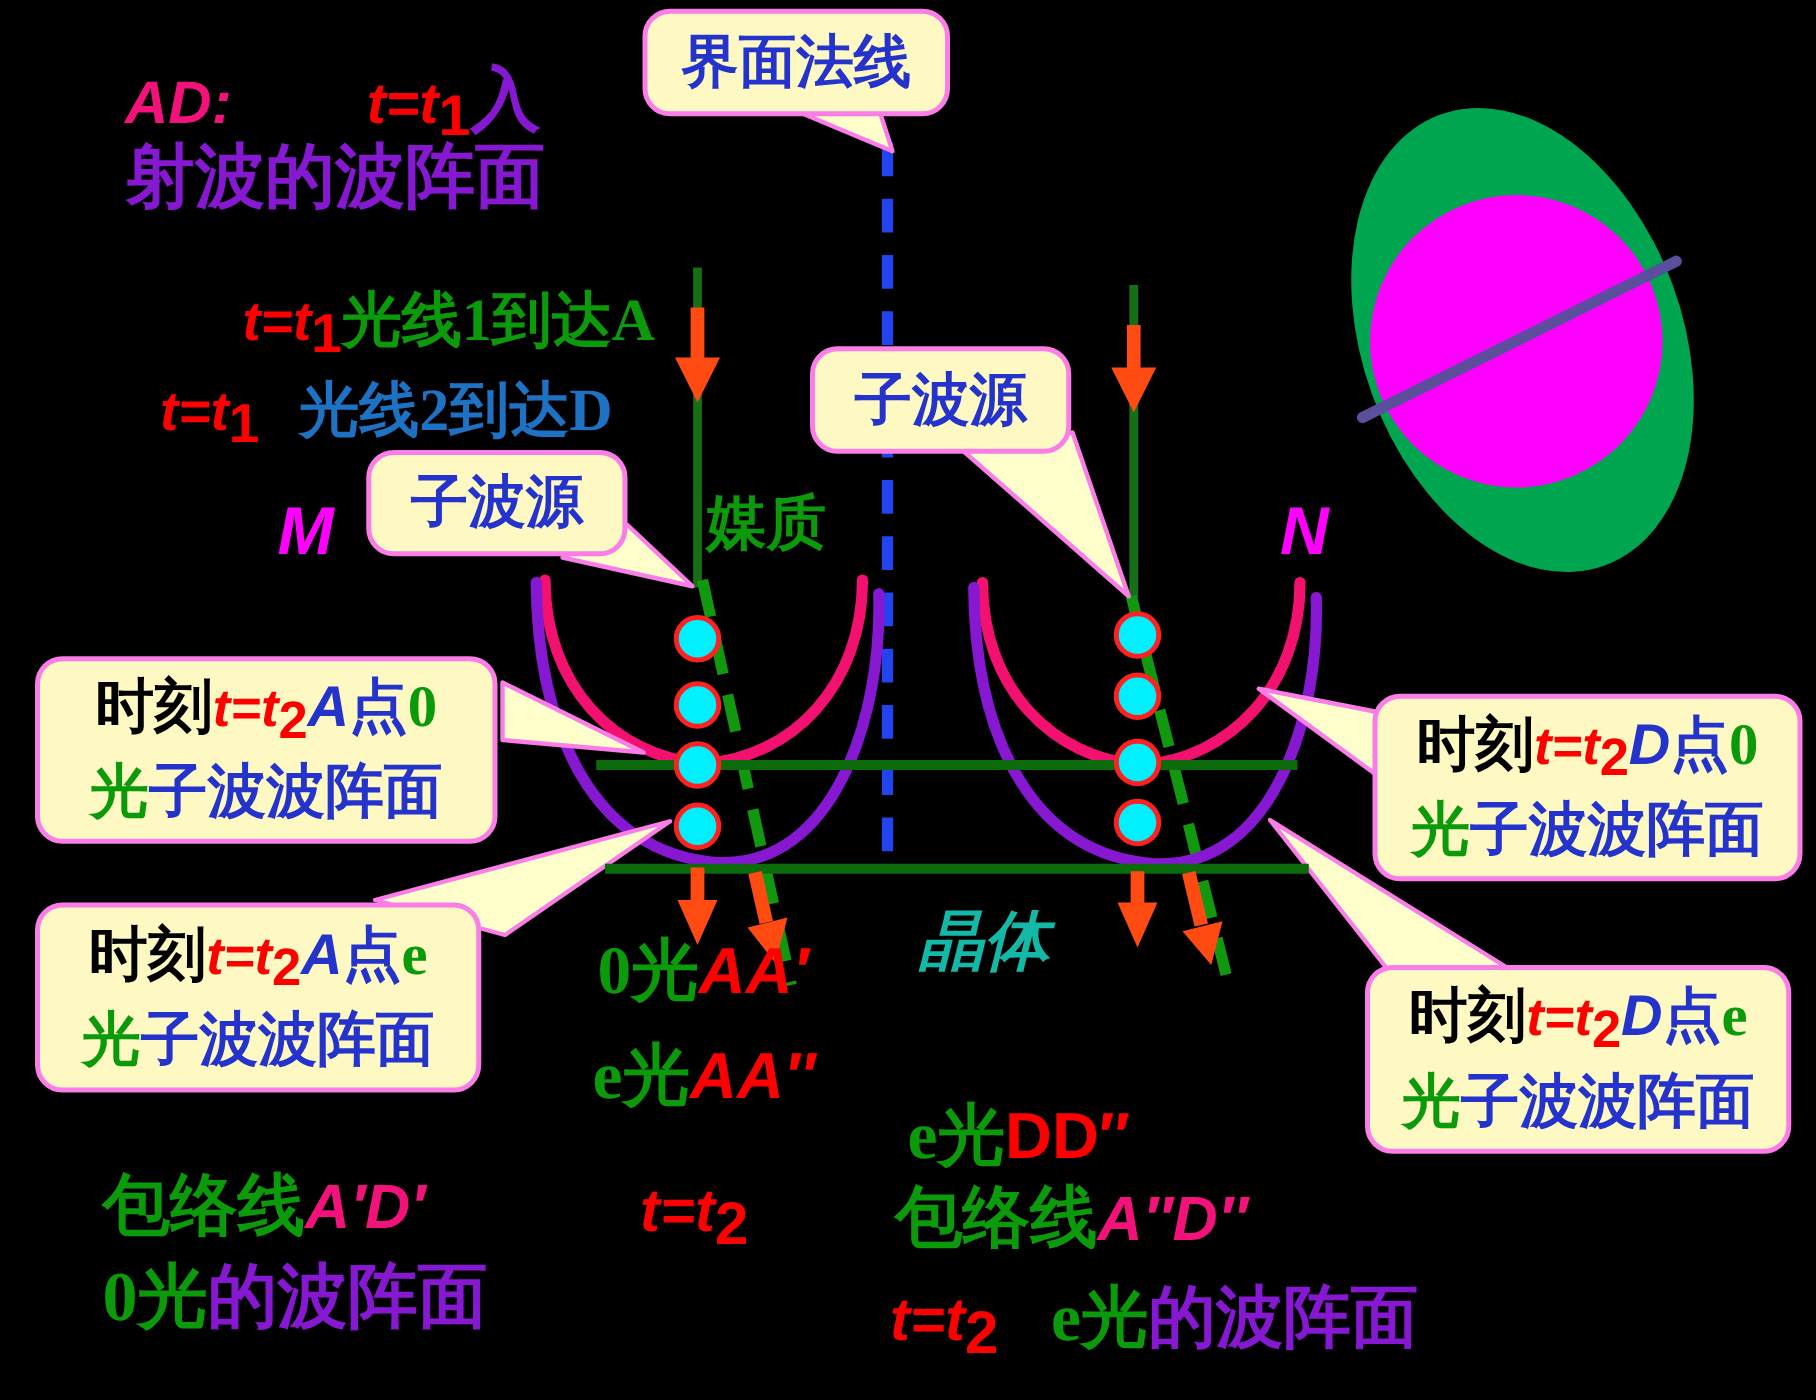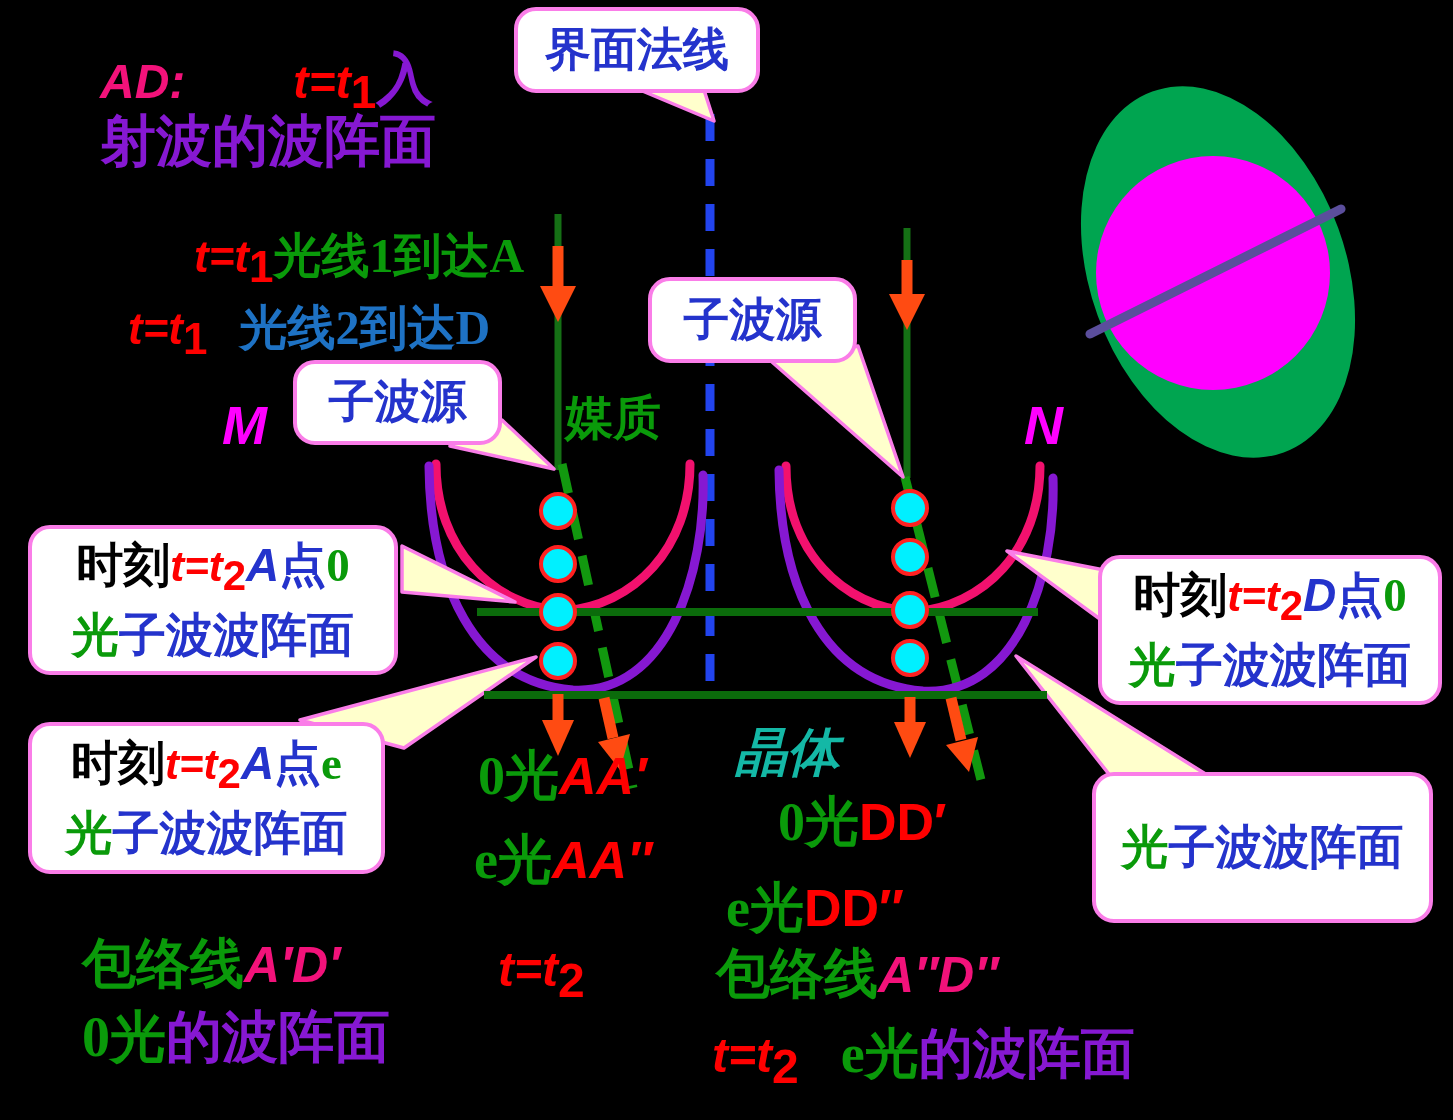--- a/index.html
+++ b/index.html
@@ -1,20 +1,20 @@
 <!DOCTYPE html>
 <html><head>
 <meta charset="utf-8">
 <style>
   html,body{margin:0;padding:0;background:#000;}
   #canvas{position:relative;width:1453px;height:1120px;background:#000;overflow:hidden;
           font-family:"Liberation Serif",serif;}
   #art{position:absolute;left:0;top:0;z-index:1;}
   .abs{position:absolute;white-space:nowrap;z-index:2;}
-  .callout{position:absolute;background:#ffffff;border:4px solid #FA7DE8;border-radius:22px;
+  .callout{position:absolute;background:#fef9c3;border:4px solid #FA7DE8;border-radius:22px;
            display:flex;flex-direction:column;align-items:center;justify-content:center;
            z-index:3;box-sizing:border-box;}
   .co-line{white-space:nowrap;line-height:1.32;}
   .serif{font-family:"Liberation Serif",serif;font-weight:700;}
   .lat{font-family:"Liberation Sans",sans-serif;font-weight:700;}
   .ital{font-style:italic;text-align:center;}
   .sub{font-size:0.60em;vertical-align:-0.22em;font-weight:700;}
   .red{color:#FF0000;}
   .pink{color:#F2127A;}
   .purple{color:#8618D2;}
@@ -128,20 +128,23 @@
     <div class="co-line">
       <span class="serif black fs47">时刻</span><span class="lat ital red fs42">t=t</span><span class="lat red sub fs42">2</span><span class="lat ital blue fs46">D</span><span class="serif blue fs47">点</span><span class="serif green fs47">0</span>
     </div>
     <div class="co-line">
       <span class="serif green fs47">光</span><span class="serif blue fs47">子波波阵面</span>
     </div>
   </div>
 
   <div class="callout" style="left:1092px;top:772px;width:341px;height:151px;">
     <div class="co-line">
+      <span class="serif black fs47">时刻</span><span class="lat ital red fs42">t=t</span><span class="lat red sub fs42">2</span><span class="lat ital blue fs46">D</span><span class="serif blue fs47">点</span><span class="serif green fs47">e</span>
+    </div>
+    <div class="co-line">
       <span class="serif green fs47">光</span><span class="serif blue fs47">子波波阵面</span>
     </div>
   </div>
 
   <div class="abs" style="left:100px;top:42px;">
     <span class="lat ital pink fs48">AD:</span><span class="lat ital red fs46" style="margin-left:108px;">t=t</span><span class="lat red sub fs46">1</span><span class="serif purple fs56">入</span>
   </div>
   <div class="abs" style="left:100px;top:104px;">
     <span class="serif purple fs56">射波的波阵面</span>
   </div>
@@ -171,32 +174,29 @@
   </div>
 
   <div class="abs" style="left:438px;top:740px;margin-left:40px;">
     <span class="serif green fs54">0光</span><span class="lat ital red fs52">AA′</span>
   </div>
 
   <div class="abs" style="left:474px;top:824px;">
     <span class="serif green fs54">e光</span><span class="lat ital red fs52">AA′′</span>
   </div>
 
-  <div class="abs" style="left:778px;top:786px;">
-    <span class="serif green fs54">0光</span><span class="lat red fs52">DD′</span>
-  </div>
 
   <div class="abs" style="left:726px;top:872px;">
     <span class="serif green fs54">e光</span><span class="lat red fs52">DD′′</span>
   </div>
 
   <div class="abs" style="left:82px;top:928px;">
     <span class="serif green fs54">包络线</span><span class="lat ital pink fs50">A′D′</span>
   </div>
-  <div class="abs" style="left:498px;top:942px;">
+  <div class="abs" style="left:512px;top:942px;">
     <span class="lat ital red fs48">t=t</span><span class="lat red sub fs48">2</span>
   </div>
   <div class="abs" style="left:82px;top:1000px;">
     <span class="serif green fs56">0光</span><span class="serif purple fs56">的波阵面</span>
   </div>
 
   <div class="abs" style="left:716px;top:938px;">
     <span class="serif green fs54">包络线</span><span class="lat ital pink fs50">A′′D′′</span>
   </div>
   <div class="abs" style="left:712px;top:1018px;">

